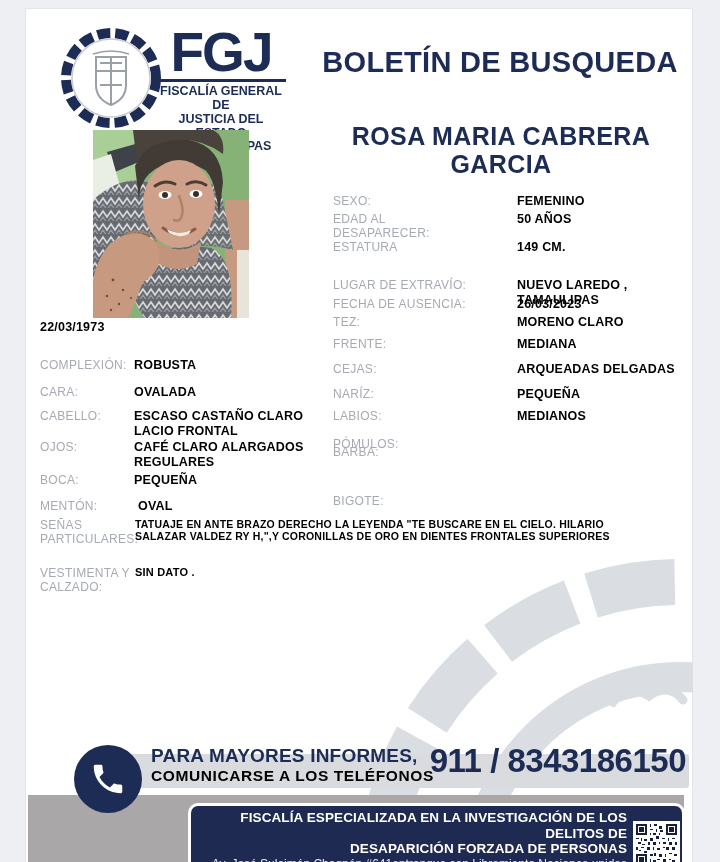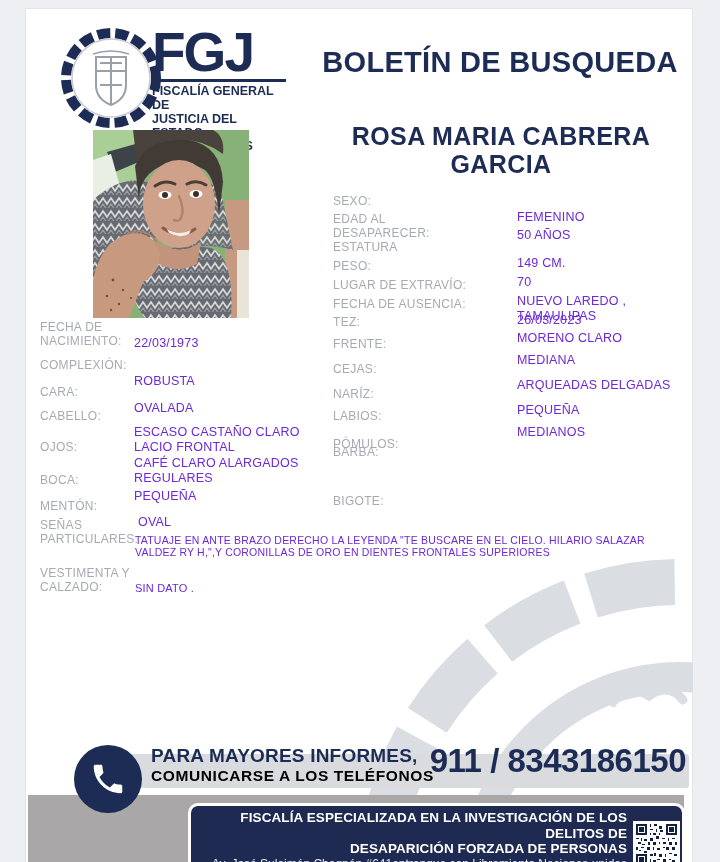--- a/index.html
+++ b/index.html
@@ -14,38 +14,38 @@
   .card {
     position:absolute; left:25px; top:8px; width:668px; height:854px;
     background:#fff; border:1px solid #e3e5e9; border-bottom:none;
   }
 
   
   .watermark { position:absolute; left:330px; top:552px; width:363px; height:243px; overflow:hidden; z-index:1; }
 
   
   .seal { position:absolute; left:60px; top:27px; width:102px; height:102px; z-index:2; }
-  .logo-text { position:absolute; left:152px; top:26px; width:138px; text-align:left; z-index:2; color:#1d2c55; }
+  .logo-text { position:absolute; left:152px; top:26px; width:138px; text-align:center; z-index:2; color:#1d2c55; }
   .logo-acronym { font-size:55px; font-weight:800; line-height:.95; letter-spacing:-2px; }
   .logo-rule { border-top:3px solid #1d2c55; margin:1px 4px 3px 4px; }
   .logo-sub { font-size:12.5px; font-weight:800; line-height:1.1; letter-spacing:0; }
 
   .main-title { position:absolute; left:300px; top:46px; width:400px; text-align:center;
     font-size:29px; font-weight:800; color:#1d2c55; letter-spacing:.3px; z-index:2; }
   .sub-title { position:absolute; left:300px; top:80px; width:400px; text-align:center;
     font-size:21px; font-weight:800; color:#b2b5bb; letter-spacing:.3px; z-index:2; }
   .person-name { position:absolute; left:305px; top:122px; width:392px; text-align:center;
     font-size:25px; font-weight:800; color:#1d2c55; line-height:1.12; letter-spacing:.4px; z-index:2; }
 
   .photo { position:absolute; left:93px; top:130px; width:156px; height:188px; z-index:2; overflow:hidden; }
 
   
   .frow { position:absolute; display:flex; align-items:flex-start; z-index:2; }
   .frow .lbl { color:#a6aab2; font-size:12px; font-weight:400; letter-spacing:.3px; line-height:1.18; flex:none; }
-  .frow .val { color:#6d28d9; font-weight:normal; font-size:12.5px; line-height:1.18; letter-spacing:.2px;margin-top:16px; }
+  .frow .val { color:#000000; font-weight:bold; font-size:12.5px; line-height:1.18; letter-spacing:.2px; }
   .col-left  { left:40px;  width:278px; }
   .col-left  .lbl { width:94px; }
   .col-right { left:333px; width:356px;gap:37px; }
   .col-right .lbl { width:147px; }
   .col-wide  { left:40px;  width:612px; }
   .col-wide  .lbl { width:95px; }
   .col-wide  .val { font-size:10.5px; width:517px; }
 
   
   .phone-bar { position:absolute; left:95px; top:754px; width:594px; height:34px;
@@ -150,21 +150,20 @@
           <circle cx="14" cy="166" r="1.3"></circle>
         <circle cx="26" cy="174" r="1.2"></circle>
           <circle cx="38" cy="168" r="1.1"></circle>
           <circle cx="18" cy="180" r="1.2"></circle>
       </g>
       <path d="M34 104 Q52 96 64 112" stroke="#a97f66" stroke-width="2" fill="none"></path>
     </svg>
   </div>
 
   <div class="frow col-left" style="top:320px">
-    <span class="lbl">FECHA DE NACIMIENTO:</span>
     <span class="val">22/03/1973</span>
   </div>
   <div class="frow col-left" style="top:358px">
     <span class="lbl">COMPLEXIÓN:</span>
     <span class="val">ROBUSTA</span>
   </div>
   <div class="frow col-left" style="top:385px">
     <span class="lbl">CARA:</span>
     <span class="val">OVALADA</span>
   </div>
@@ -189,24 +188,20 @@
     <span class="lbl">SEXO:</span>
     <span class="val">FEMENINO</span>
   </div>
   <div class="frow col-right" style="top:212px">
     <span class="lbl">EDAD AL DESAPARECER:</span>
     <span class="val">50 AÑOS</span>
   </div>
   <div class="frow col-right" style="top:240px">
     <span class="lbl">ESTATURA</span>
     <span class="val">149 CM.</span>
-  </div>
-  <div class="frow col-right" style="top:259px">
-    <span class="lbl">PESO:</span>
-    <span class="val">70</span>
   </div>
   <div class="frow col-right" style="top:278px">
     <span class="lbl">LUGAR DE EXTRAVÍO:</span>
     <span class="val">NUEVO LAREDO , TAMAULIPAS</span>
   </div>
   <div class="frow col-right" style="top:297px">
     <span class="lbl">FECHA DE AUSENCIA:</span>
     <span class="val">26/03/2023</span>
   </div>
   <div class="frow col-right" style="top:315px">

